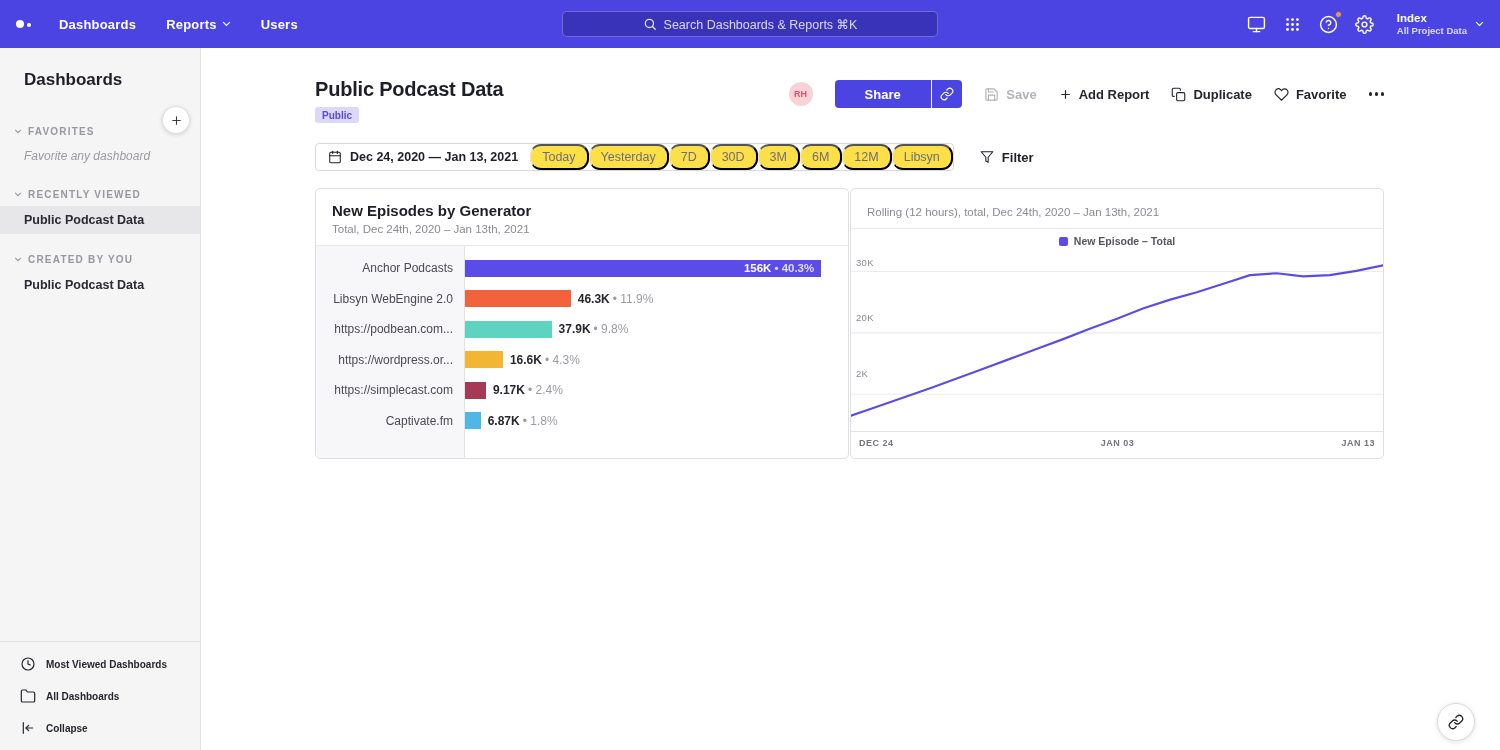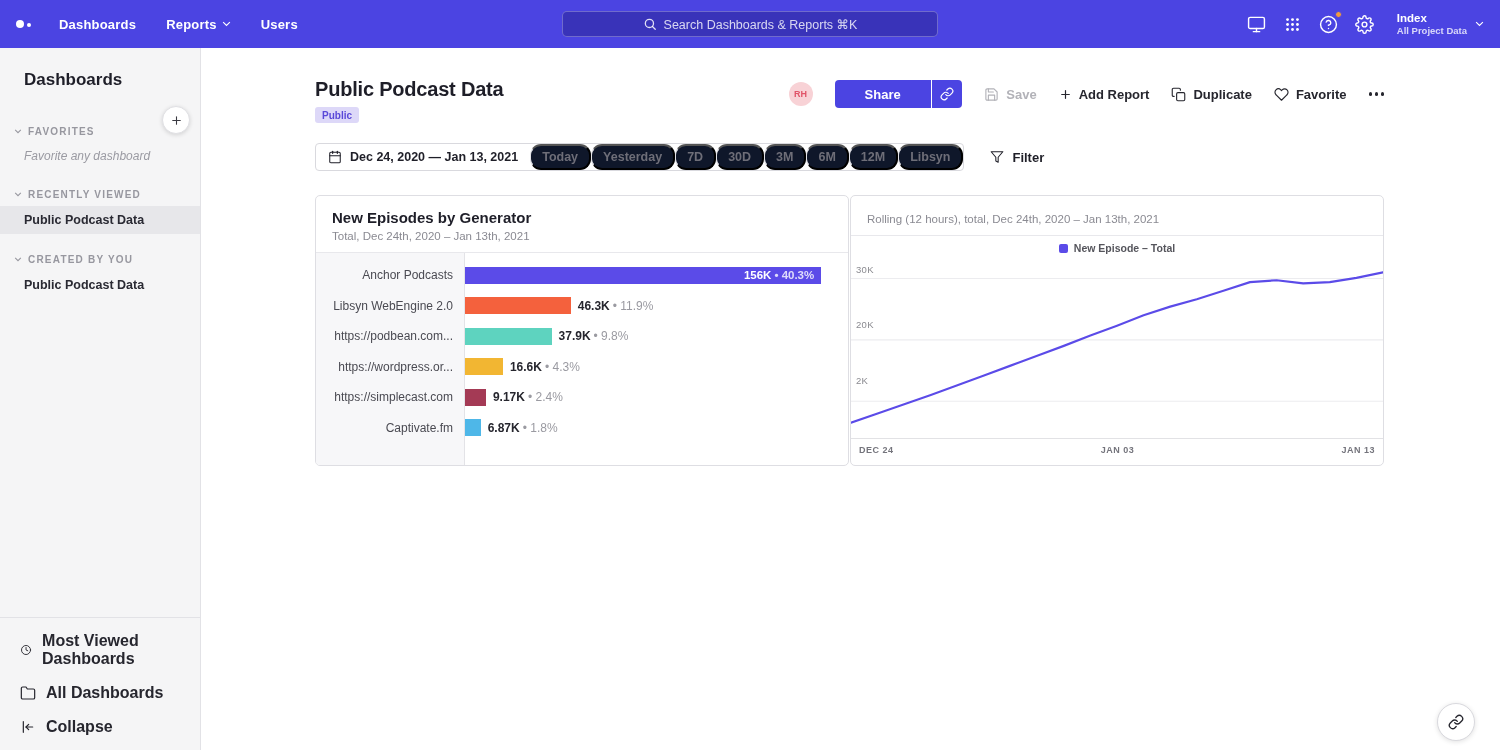--- a/index.html
+++ b/index.html
@@ -29,46 +29,46 @@
   .sb-head { position:relative; padding:22px 16px 16px 24px; }
   .sb-title { font-size:17px; font-weight:700; color:#1e1e28; }
   .sb-add { position:absolute; right:10px; top:58px; transform:translateY(-50%); top:72px; width:28px; height:28px; border-radius:50%; background:#fff; border:1px solid #e0e0e4; box-shadow:0 1px 4px rgba(0,0,0,.14); display:flex; align-items:center; justify-content:center; cursor:pointer; }
   .sb-section { margin-top:14px; }
   .sb-sec-head { display:flex; align-items:center; gap:6px; padding:6px 12px 6px 14px; cursor:pointer; }
   .sb-sec-label { font-size:10px; font-weight:700; letter-spacing:1.2px; color:#97979f; }
   .sb-empty { font-size:12px; font-style:italic; color:#9a9aa2; padding:6px 12px 6px 24px; }
   .sb-item { font-size:12.5px; font-weight:600; color:#2a2a33; padding:7px 12px 7px 24px; cursor:pointer; }
   .sb-item.selected { background:#e7e7ea; }
   .sb-footer { margin-top:auto; border-top:1px solid #e2e2e6; padding:6px 0; }
-  .sb-foot-item { display:flex; align-items:center; gap:10px; padding:8px 12px 8px 20px; font-size:16px; font-weight:700; color:#26262e; cursor:pointer; }
+  .sb-foot-item { display:flex; align-items:center; gap:10px; padding:8px 12px 8px 20px; font-size:10px; font-weight:700; color:#26262e; cursor:pointer; }
 
   
   .main { position:absolute; top:48px; left:201px; right:0; bottom:0; background:#fff; padding:30px 116px 0 114px; overflow:hidden; }
   .page-head { display:flex; align-items:flex-start; justify-content:space-between; }
   .page-title { font-size:20px; font-weight:700; color:#1e1e28; letter-spacing:-.2px; }
   .page-badge { display:inline-block; margin-top:6px; background:var(--badge_bg,#ddd8f8); color:var(--badge_text,#5a48d8); font-size:10px; font-weight:700; padding:2.5px 7px; border-radius:3px; }
   .actions { display:flex; align-items:center; gap:22px; margin-top:2px; }
   .avatar { width:24px; height:24px; border-radius:50%; background:var(--avatar_bg,#f8d2d6); color:var(--avatar_text,#e05468); font-size:9px; font-weight:700; display:flex; align-items:center; justify-content:center; cursor:pointer; }
   .share-group { display:flex; gap:1.5px; }
   .share-btn { background:var(--accent,#4b44e2); color:#fff; font-size:13px; font-weight:700; border:none; height:28px; padding:0 30px; border-radius:4px 0 0 4px; cursor:pointer; font-family:inherit; }
   .share-link-btn { background:var(--accent,#4b44e2); border:none; height:28px; width:30px; border-radius:0 4px 4px 0; display:flex; align-items:center; justify-content:center; cursor:pointer; }
   .action-item { display:flex; align-items:center; gap:7px; font-size:13px; font-weight:700; color:#26262e; cursor:pointer; white-space:nowrap; }
   .action-item.disabled { color:#b2b2b8; cursor:default; }
   .more-dots { display:flex; gap:2.5px; cursor:pointer; padding:4px 0; }
   .more-dots span { width:3.5px; height:3.5px; border-radius:50%; background:#26262e; }
 
   
   .date-row { display:flex; align-items:center; margin-top:20px; }
   .date-group { display:flex; align-items:stretch; height:28px; border:1px solid #d9d9de; border-radius:4px; background:#fff; overflow:hidden; }
   .date-range { display:flex; align-items:center; gap:8px; padding:0 12px; font-size:12.5px; font-weight:700; color:#1f1f28; cursor:pointer; }
-  .date-preset { display:flex; align-items:center; padding:0 11px; font-size:12.5px; font-weight:700; color:#6e6e78; border-left:1px solid #e3e3e8; cursor:pointer; background:#0f172a; font-family:inherit;border-radius:11px; }
+  .date-preset { display:flex; align-items:center; padding:0 11px; font-size:12.5px; font-weight:400; color:#6e6e78; border-left:1px solid #e3e3e8; cursor:pointer; background:#fde047; font-family:inherit;border-radius:11px; }
   .filter-btn { display:flex; align-items:center; gap:8px; margin-left:26px; font-size:13px; font-weight:700; color:#1f1f28; cursor:pointer; }
 
   
-  .cards { display:flex; gap:1px; margin-top:24px; }
+  .cards { display:flex; gap:1px; margin-top:17px; }
   .card { flex:1; height:271px; border:1px solid #dedee3; border-radius:5px; background:#fff; overflow:hidden; display:flex; flex-direction:column; }
   .card-head { padding:13px 16px 10px; border-bottom:1px solid #e8e8ec; }
   .card-title { font-size:15px; font-weight:700; color:#1e1e28; }
   .card-sub { font-size:11.5px; color:#8a8a92; margin-top:4px; }
 
   
   .bars-body { position:relative; flex:1; padding-top:7px; }
   .bars-body::before { content:""; position:absolute; left:0; top:0; bottom:0; width:148px; background:#f7f7f9; border-right:1px solid #e3e3e7; }
   .bar-row { position:relative; display:flex; align-items:center; height:30.5px; }
   .bar-cat { width:149px; padding-right:12px; text-align:right; font-size:12px; color:#4a4a52; flex:none; white-space:nowrap; overflow:hidden; }

